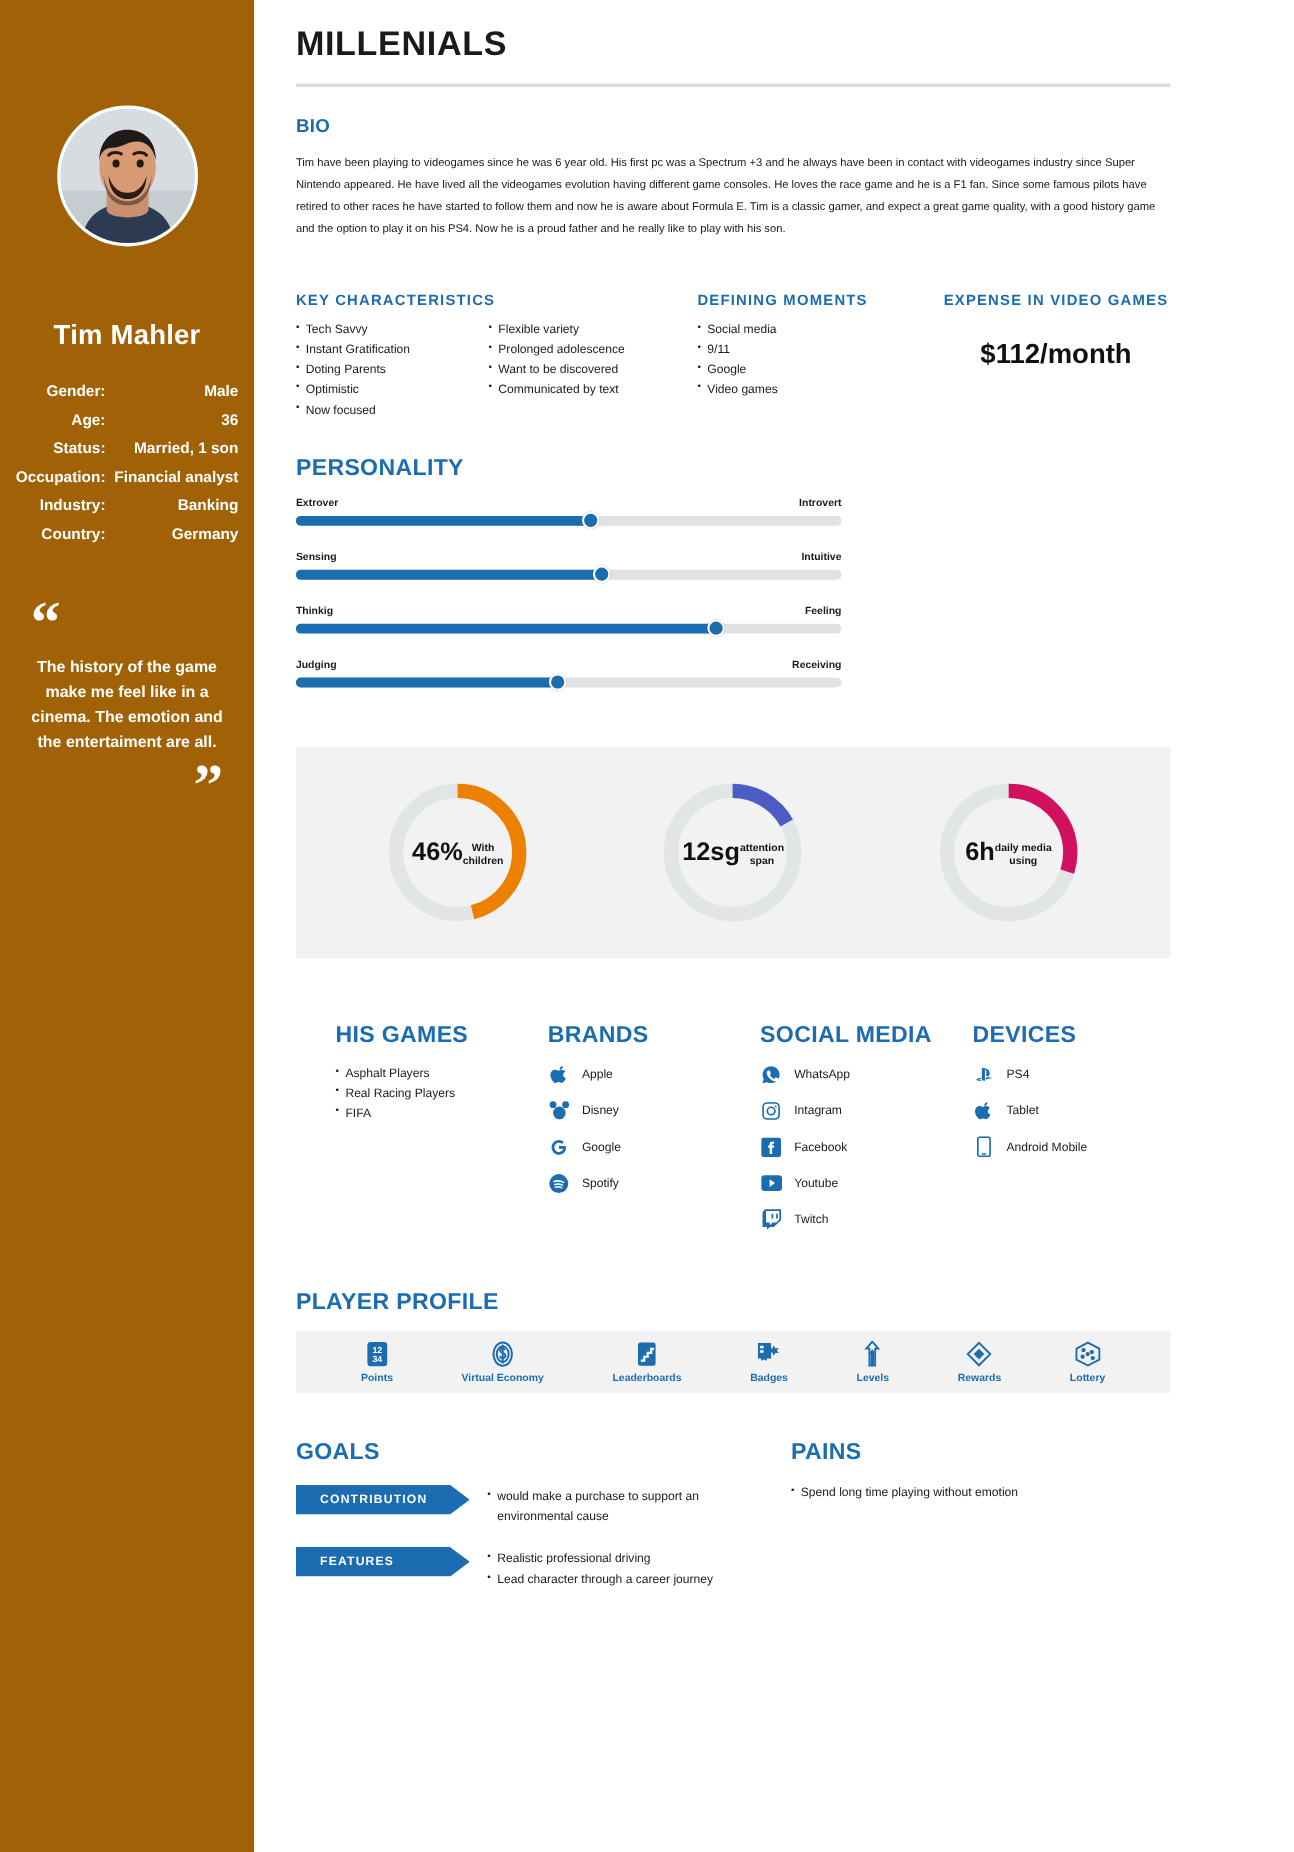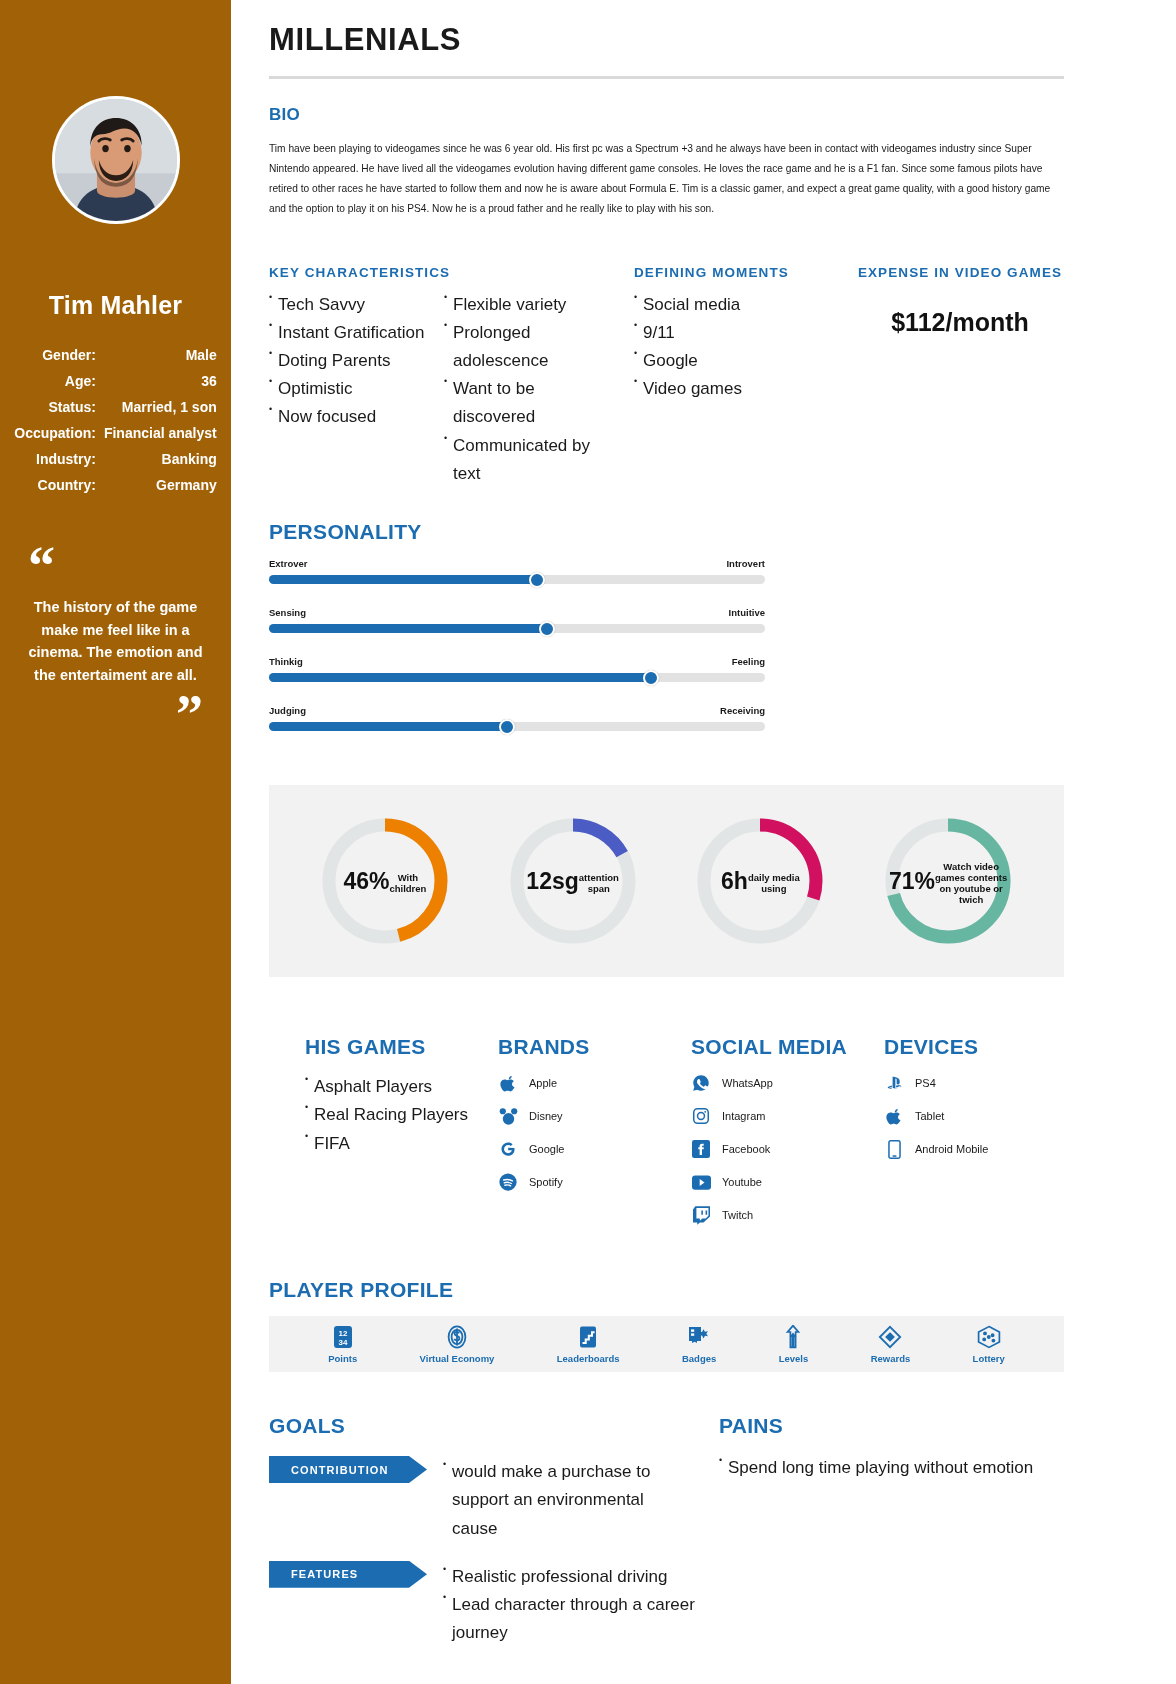--- a/index.html
+++ b/index.html
@@ -94,21 +94,21 @@
   .kc-col-def  { width: 222px; }
   .kc-col-exp  { flex: 1; }
   .kc-head {
     color: #1b6cb0; font-size: 13.5px; font-weight: bold;
     letter-spacing: 1.1px;
   }
   .kc-lists { display: flex; margin-top: 11px; }
   .kc-lists .lcol { width: 175px; }
   ul.bullets { list-style: none; }
   ul.bullets li {
-    font-size: 17px; color: #1a1a1a;
+    font-size: 11px; color: #1a1a1a;
     line-height: 1.66; position: relative; padding-left: 9px;
   }
   ul.bullets li::before {
     content: "\2022"; position: absolute; left: 0; top: -1px;
     font-size: 9px;
   }
   .expense-amt {
     font-size: 25px; font-weight: bold; color: #111;
     text-align: center; margin-top: 28px;
   }
@@ -394,35 +394,20 @@
             <circle cx="65" cy="65" r="56" fill="none" stroke="#D1115F" stroke-width="13" stroke-dasharray="105.55751316061705 246.30086404143978"></circle>
           </svg>
           <div class="donut-center">
             <div class="donut-value">6h</div>
             <div class="donut-label">
               <div>daily media</div>
               <div>using</div>
             </div>
           </div>
         </div>
-        <div class="donut">
-          <svg width="130" height="130" viewBox="0 0 130 130">
-            <circle cx="65" cy="65" r="56" fill="none" stroke="#E2E5E5" stroke-width="13"></circle>
-            <circle cx="65" cy="65" r="56" fill="none" stroke="#67B6A1" stroke-width="13" stroke-dasharray="249.81944781346033 102.0389293885965"></circle>
-          </svg>
-          <div class="donut-center">
-            <div class="donut-value">71%</div>
-            <div class="donut-label">
-              <div>Watch video</div>
-              <div>games contents</div>
-              <div>on youtube or</div>
-              <div>twich</div>
-            </div>
-          </div>
-        </div>
       </section>
 
     <section class="cols4">
       <div class="c4">
         <h2 class="sec-big">HIS GAMES</h2>
         <ul class="bullets">
           <li>Asphalt Players</li>
           <li>Real Racing Players</li>
           <li>FIFA</li>
         </ul>

